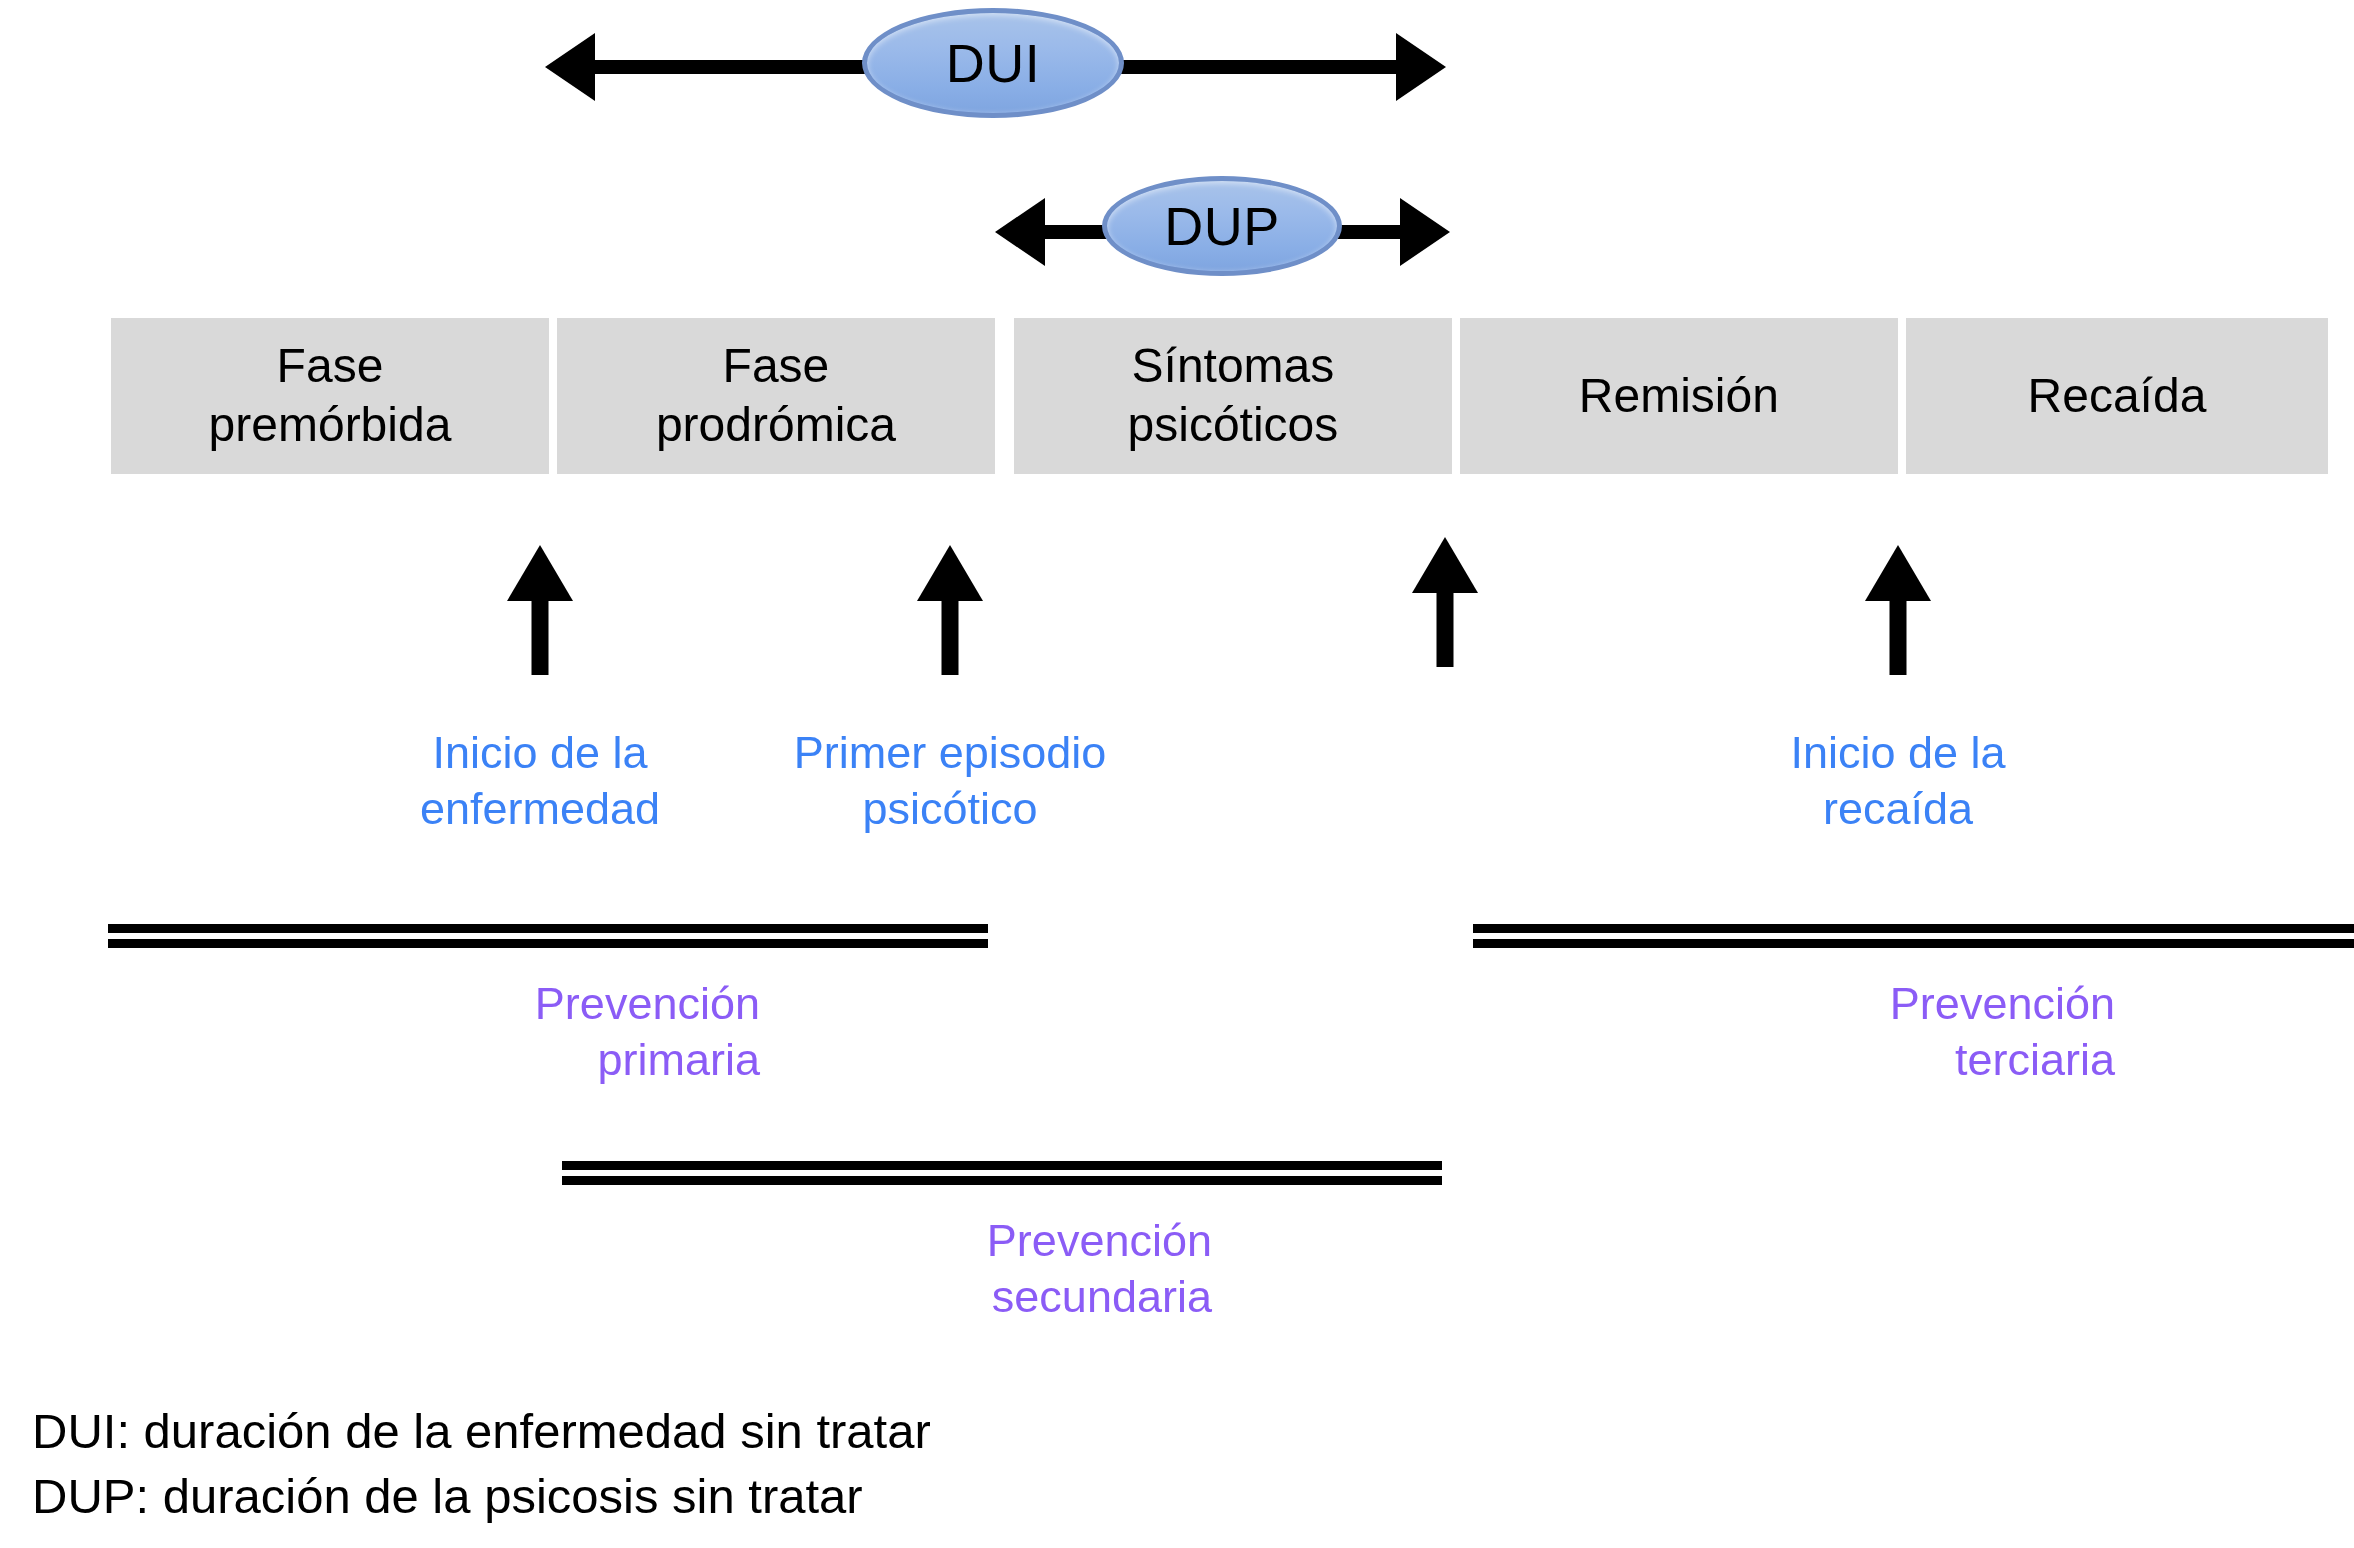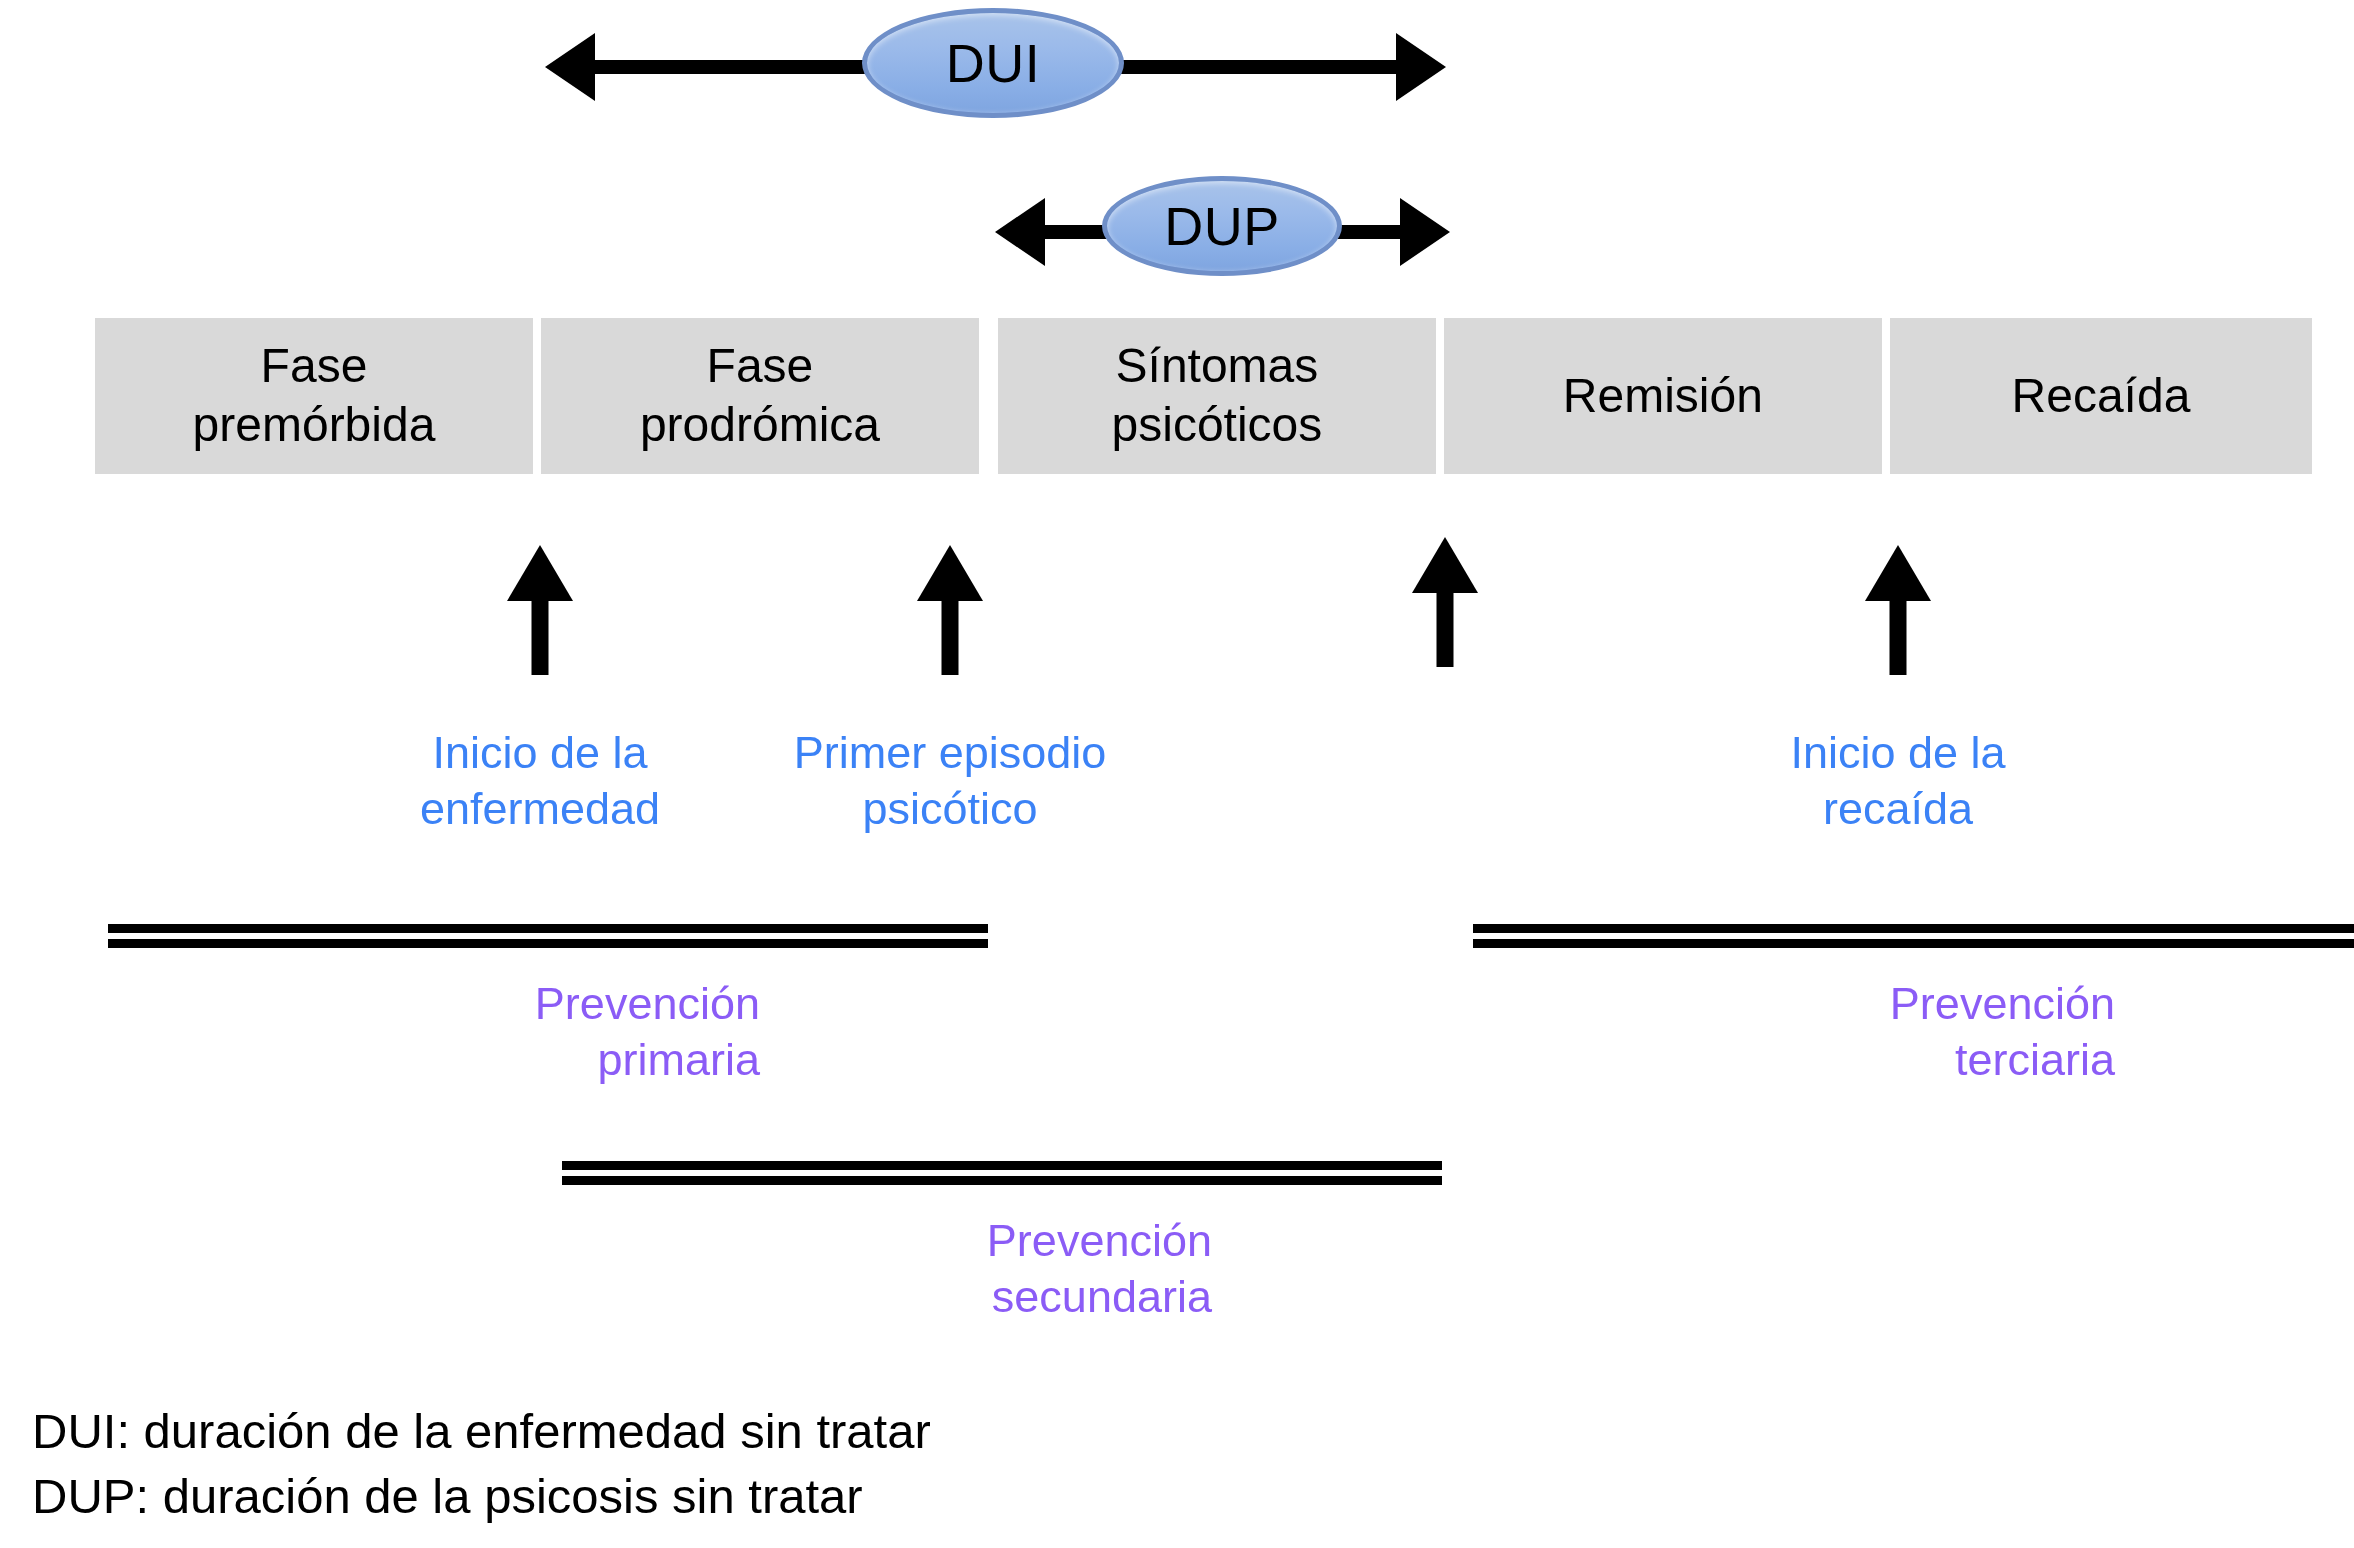--- a/index.html
+++ b/index.html
@@ -56,21 +56,21 @@
   .ellipse-label {
     font-size: 54px;
     line-height: 1;
     color: #000000;
     letter-spacing: 0.5px;
   }
 
   
   .phase-strip {
     position: absolute;
-    left: 95px;
+    left: 111px;
     top: 318px;
     width: 2217px;
     height: 156px;
     display: flex;
     gap: 8px;
   }
   .phase-box {
     background: #d9d9d9;
     display: flex;
     align-items: center;

